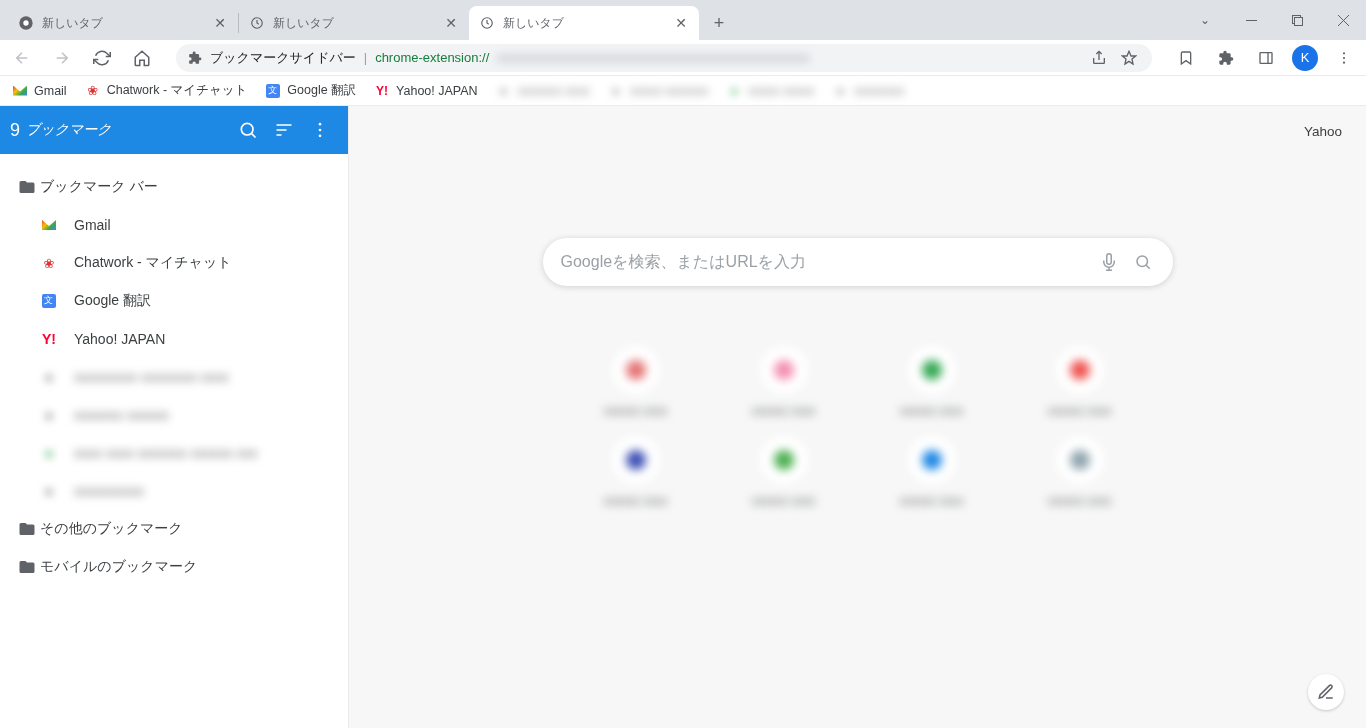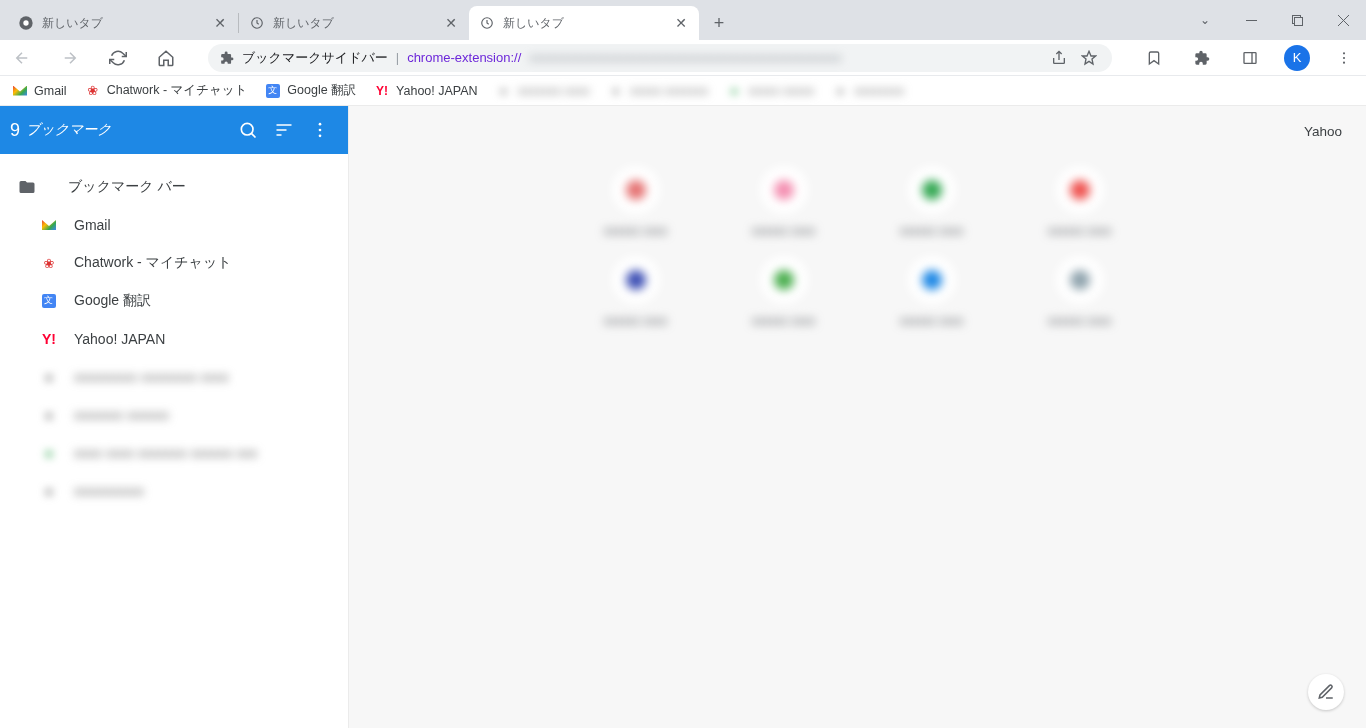--- a/index.html
+++ b/index.html
@@ -12,48 +12,48 @@
 .tab .favicon { width: 16px; height: 16px; margin-right: 8px; display: flex; align-items: center; justify-content: center; }
 .tab .title { flex: 1; white-space: nowrap; overflow: hidden; text-overflow: ellipsis; }
 .tab .close { width: 16px; height: 16px; display: flex; align-items: center; justify-content: center; color: #5f6368; font-size: 14px; }
 .tab-sep { width: 1px; height: 20px; background: #b8bbbf; margin-bottom: 7px; }
 .new-tab-btn { width: 28px; height: 28px; display: flex; align-items: center; justify-content: center; margin-left: 6px; margin-bottom: 3px; color: #5f6368; font-size: 18px; cursor: pointer; }
 .win-controls { margin-left: auto; display: flex; align-items: center; height: 100%; }
 .win-controls > div { width: 46px; height: 32px; display: flex; align-items: center; justify-content: center; color: #5f6368; cursor: pointer; }
 .win-controls .caret { font-size: 12px; }
 
 
-.toolbar { height: 36px; background: #fff; display: flex; align-items: center; padding: 0 8px; gap: 20px; border-bottom: 1px solid #e8eaed; }
+.toolbar { height: 36px; background: #fff; display: flex; align-items: center; padding: 0 8px; gap: 12px; border-bottom: 1px solid #e8eaed; }
 .toolbtn { width: 28px; height: 28px; display: flex; align-items: center; justify-content: center; color: #5f6368; cursor: pointer; border-radius: 50%; }
 .toolbtn.disabled { color: #bdc1c6; cursor: default; }
 .omnibox { flex: 1; height: 28px; background: #f1f3f4; border-radius: 14px; display: flex; align-items: center; padding: 0 12px; font-size: 13px; color: #5f6368; margin: 0 8px; gap: 8px; }
 .omnibox .ext-icon { color: #5f6368; }
 .omnibox .pagetitle { color: #202124; }
 .omnibox .divider { color: #9aa0a6; }
-.omnibox .url { color: #6d28d9; }
+.omnibox .url { color: #15803d; }
 .omnibox .blurred { filter: blur(4px); color: #9aa0a6; flex: 1; }
 .profile-badge { width: 26px; height: 26px; border-radius: 50%; background: #1a73e8; color: #fff; display: flex; align-items: center; justify-content: center; font-size: 13px; font-weight: 500; }
 
 
 .bookmarks-bar { height: 30px; background: #fff; display: flex; align-items: center; padding: 0 12px; gap: 18px; font-size: 12.5px; color: #3c4043; border-bottom: 1px solid #ebebeb; }
 .bm-item { display: flex; align-items: center; gap: 6px; cursor: pointer; }
 .bm-item .icon { width: 16px; height: 16px; display: flex; align-items: center; justify-content: center; }
 .bm-blur { filter: blur(4px); color: #888; }
 
 
 .main { display: flex; height: calc(728px - 40px - 36px - 30px); }
 
 
 .sidebar { width: 349px; background: #fff; display: flex; flex-direction: column; border-right: 1px solid #ebebeb; }
 .sidebar-header { height: 48px; background: #1e88e5; color: #fff; display: flex; align-items: center; padding: 0 10px; }
 .sidebar-header .logo { font-size: 18px; font-weight: 300; margin-right: 6px; }
 .sidebar-header .title { font-size: 14px; flex: 1; font-style: italic; }
 .sidebar-header .hbtn { width: 36px; height: 36px; display: flex; align-items: center; justify-content: center; cursor: pointer; }
 .sidebar-list { flex: 1; overflow-y: auto; padding-top: 14px; }
-.folder-row { display: flex; align-items: center; height: 38px; padding: 0 18px; font-size: 14px; color: #3c4043; font-weight: 500; cursor: pointer; gap: 32px; }
+.folder-row { display: flex; align-items: center; height: 38px; padding: 0 18px; font-size: 14px; color: #3c4043; font-weight: 500; cursor: pointer; gap: 4px; }
 .folder-row .folder-icon { color: #5f6368; }
 .bm-row { display: flex; align-items: center; height: 38px; padding: 0 18px 0 40px; font-size: 14px; color: #3c4043; cursor: pointer; gap: 16px; }
 .bm-row .icon { width: 18px; height: 18px; display: flex; align-items: center; justify-content: center; font-size: 14px; }
 .bm-row.blurred { filter: blur(4px); color: #777; }
 
 
 .content { flex: 1; background: #f7f7f7; position: relative; display: flex; flex-direction: column; align-items: center; }
 .top-right { position: absolute; top: 18px; right: 24px; font-size: 13.5px; color: #3c4043; cursor: pointer; }
 .searchbox { margin-top: 132px; width: 630px; height: 48px; background: #fff; border-radius: 24px; box-shadow: 0 1px 6px rgba(32,33,36,0.18); display: flex; align-items: center; padding: 0 18px; }
 .searchbox input { flex: 1; border: none; outline: none; font-size: 16px; color: #3c4043; background: transparent; }
@@ -302,25 +302,55 @@
           <span>xxxxxxx xxxxxx</span>
         </div>
       <div class="bm-row blurred">
           <span class="icon" style="color:#34a853">●</span>
           <span>xxxx xxxx xxxxxxx xxxxxx xxx</span>
         </div>
       <div class="bm-row blurred">
           <span class="icon">●</span>
           <span>xxxxxxxxxx</span>
         </div>
+      <div class="folder-row">
+        <span class="folder-icon">
+            <svg width="18" height="18" viewBox="0 0 24 24" fill="currentColor">
+              <path d="M10 4H4a2 2 0 00-2 2v12a2 2 0 002 2h16a2 2 0 002-2V8a2 2 0 00-2-2h-8l-2-2z"></path>
+            </svg>
+          </span>
+        <span>その他のブックマーク</span>
+      </div>
+      <div class="folder-row">
+        <span class="folder-icon">
+            <svg width="18" height="18" viewBox="0 0 24 24" fill="currentColor">
+              <path d="M10 4H4a2 2 0 00-2 2v12a2 2 0 002 2h16a2 2 0 002-2V8a2 2 0 00-2-2h-8l-2-2z"></path>
+            </svg>
+          </span>
+        <span>モバイルのブックマーク</span>
+      </div>
     </div>
   </div>
 
   <div class="content">
     <div class="top-right">Yahoo</div>
+    <div class="searchbox">
+      <input type="text" placeholder="Googleを検索、またはURLを入力" style="">
+      <div class="sicon">
+          <svg width="18" height="18" viewBox="0 0 24 24" fill="none" stroke="currentColor" stroke-width="2">
+            <path d="M12 1a3 3 0 00-3 3v8a3 3 0 006 0V4a3 3 0 00-3-3zM19 10v2a7 7 0 01-14 0v-2M12 19v4M8 23h8"></path>
+          </svg>
+        </div>
+      <div class="sicon">
+          <svg width="18" height="18" viewBox="0 0 24 24" fill="none" stroke="currentColor" stroke-width="2">
+            <circle cx="11" cy="11" r="7"></circle>
+            <path d="M21 21l-5-5"></path>
+          </svg>
+        </div>
+    </div>
     <div class="shortcuts" id="shortcuts">
         <div class="shortcut">
           <div class="circle">
             <div class="dot" style="background:#e57373"></div>
           </div>
           <div class="label">xxxxxx xxxx</div>
         </div>
         <div class="shortcut">
           <div class="circle">
             <div class="dot" style="background:#f48fb1"></div>

